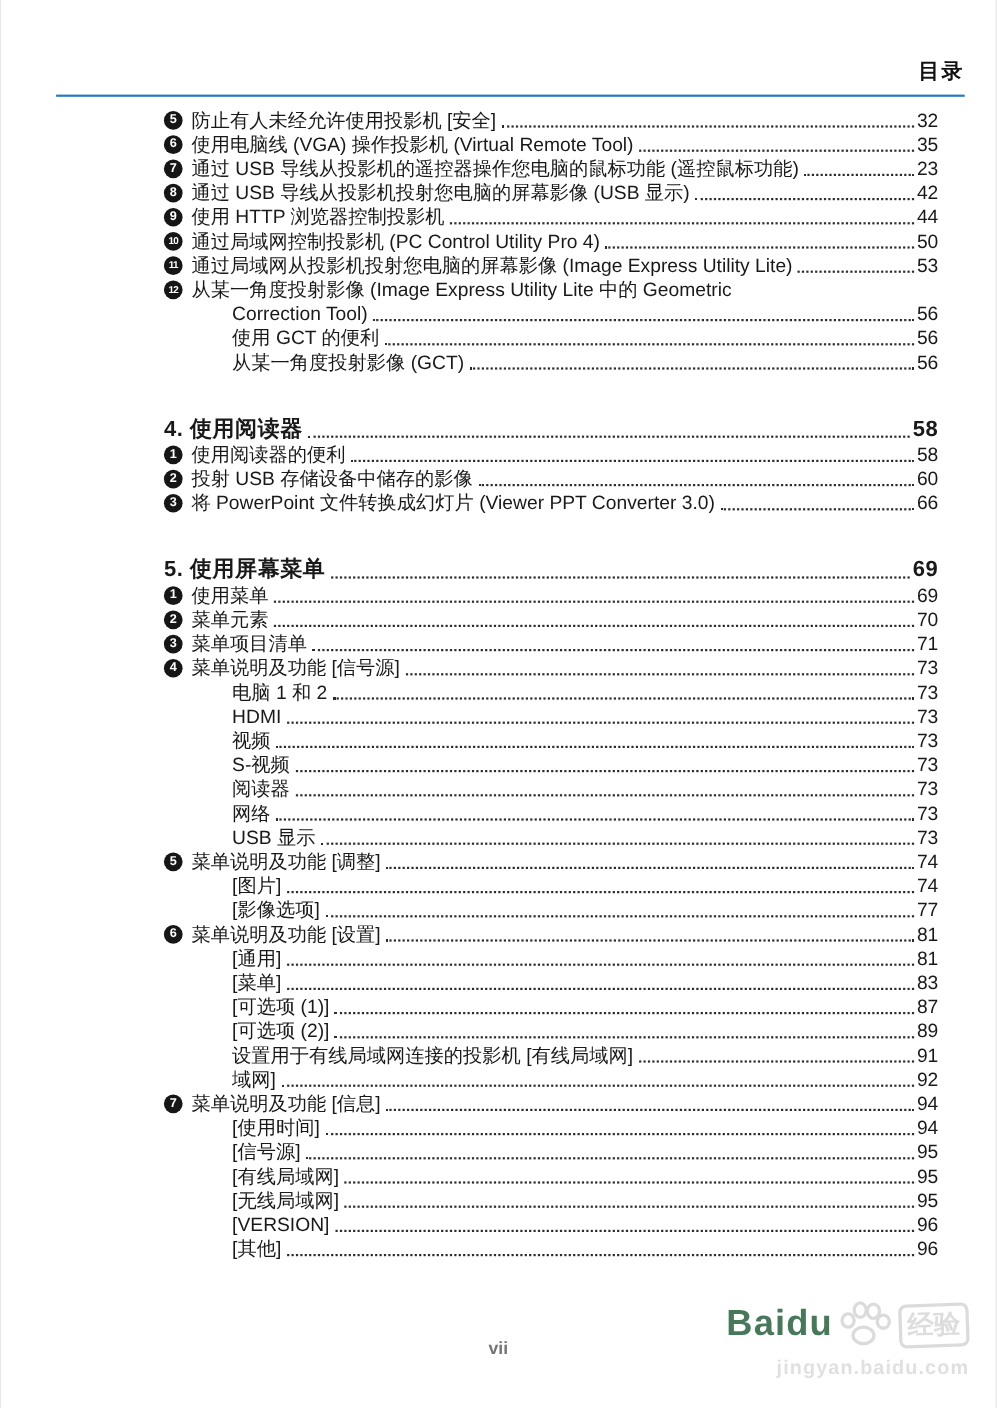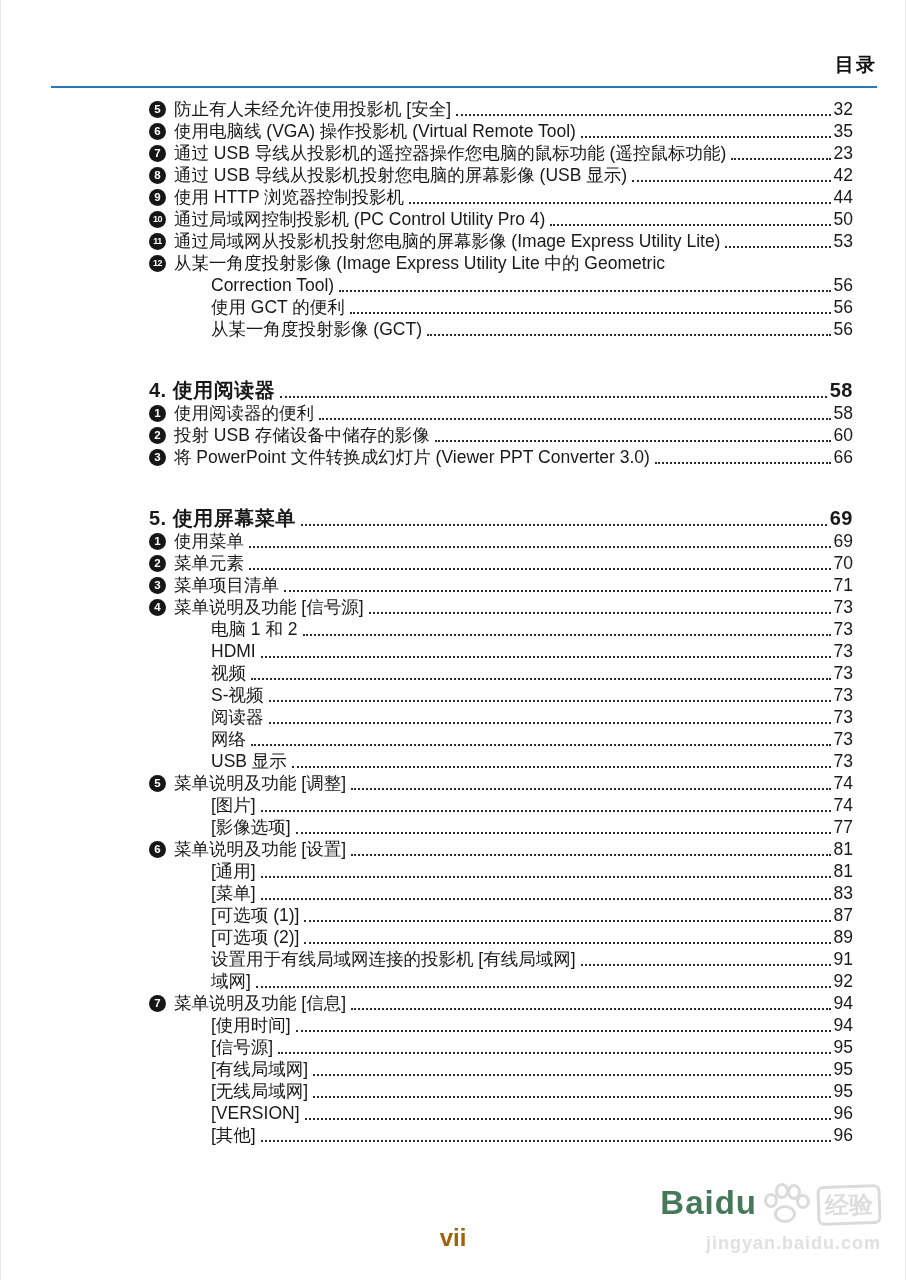--- a/index.html
+++ b/index.html
@@ -47,22 +47,22 @@
   .badge.two{font-size:9px;letter-spacing:-0.6px;}
   .txt{flex:0 0 auto;}
   .dots{
     flex:1 1 auto;min-width:12px;
     border-bottom:2px dotted #2c2c2c;
     margin:0 3px 4px 5px;
   }
   .pg{flex:0 0 auto;}
   
   .folio{
-    position:absolute;bottom:28px;left:0;width:100%;
-    text-align:center;font-weight:bold;font-size:24px;color:#a16207;
+    position:absolute;bottom:44px;left:0;width:100%;
+    text-align:center;font-weight:bold;font-size:16px;color:#737373;
   }
   
   .wm{
     position:absolute;right:24px;bottom:26px;
     color:#cfcfcf;opacity:0.78;text-align:right;z-index:5;
     pointer-events:none;
   }
   .wm-row{display:flex;align-items:flex-end;justify-content:flex-end;}
   .wm-text{
     font-size:33px;font-weight:bold;letter-spacing:1px;line-height:44px;

